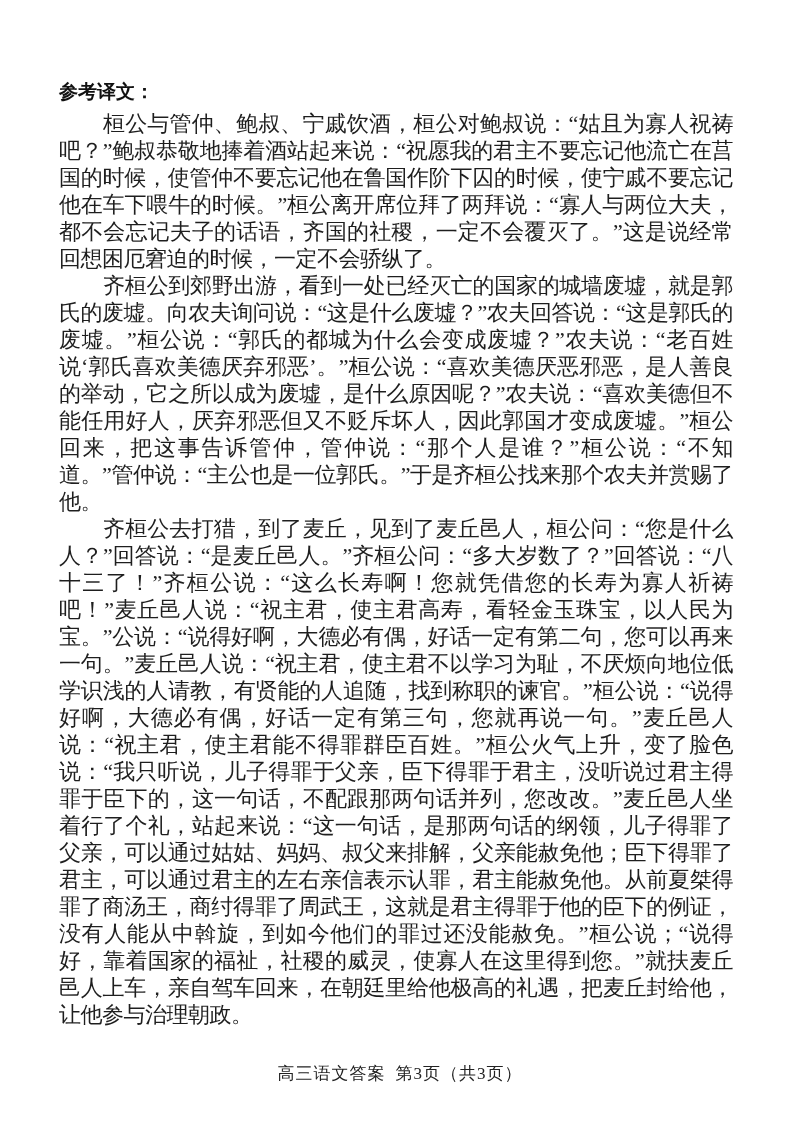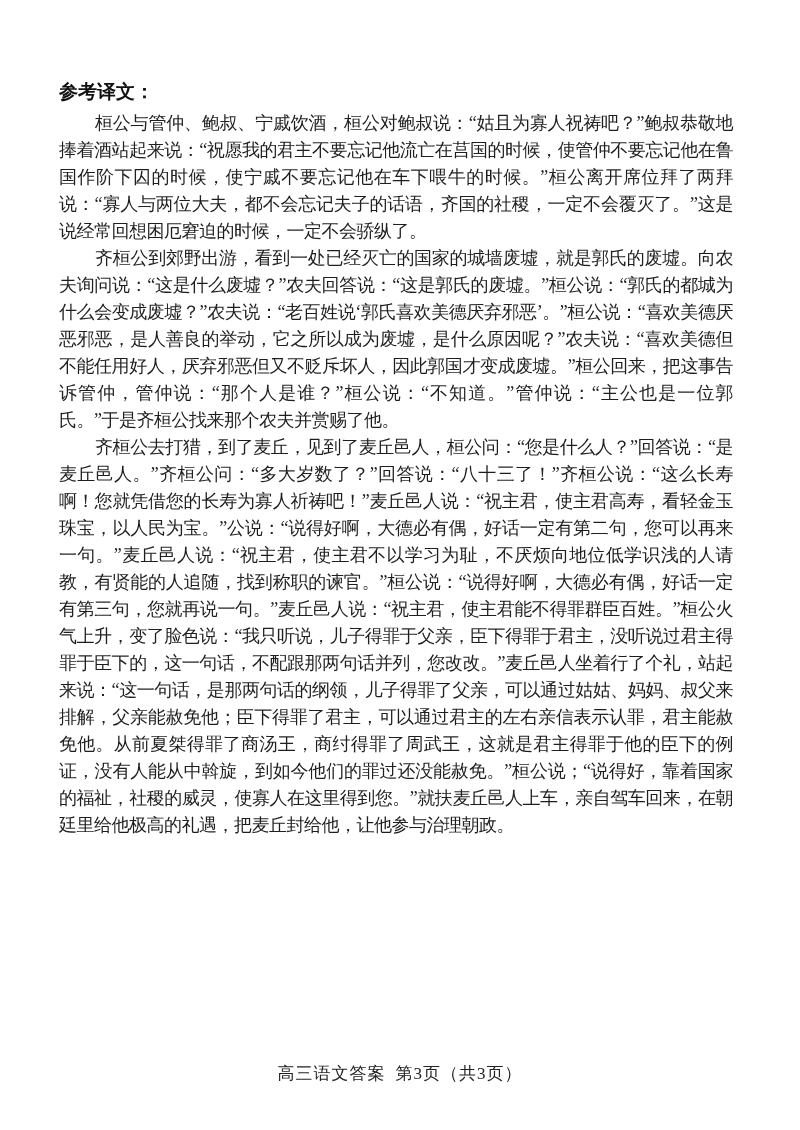--- a/index.html
+++ b/index.html
@@ -20,21 +20,21 @@
     width: 674px;
   }
   .heading {
     font-size: 19px;
     font-weight: bold;
     line-height: 27px;
     margin-bottom: 5px;
     color: #111111;
   }
   .para {
-    font-size: 18px;
+    font-size: 22px;
     line-height: 27px;
     letter-spacing: -0.5px;
     text-align: justify;
     text-indent: 2em;
     color: #1e1e1e;
   }
   .footer {
     position: absolute;
     top: 1062px;
     left: 0;

